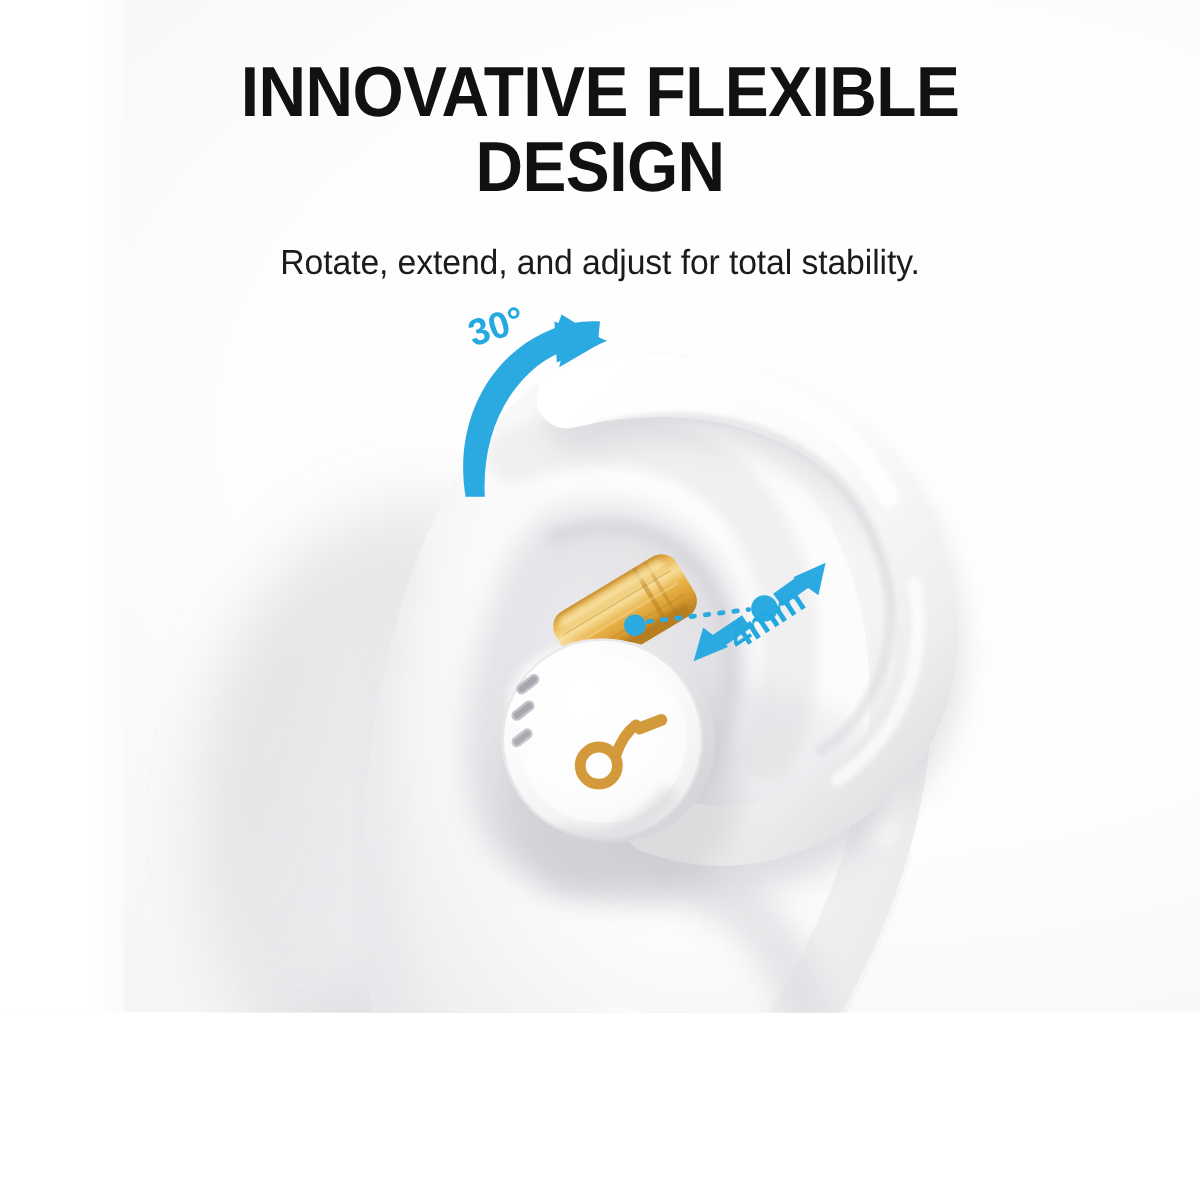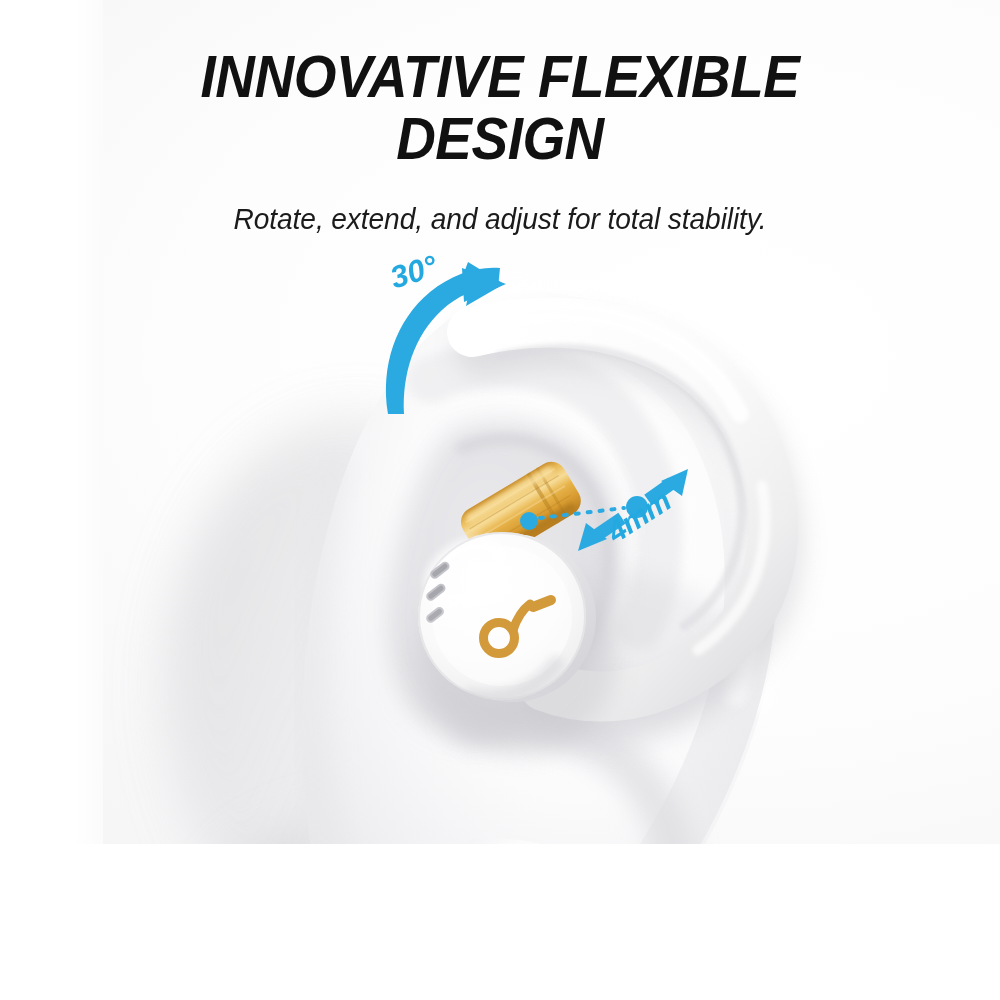--- a/index.html
+++ b/index.html
@@ -7,21 +7,20 @@
     padding: 0;
     background: #ffffff;
   }
   #page {
     position: relative;
     width: 1000px;
     height: 844px;
     overflow: hidden;
     background: #ffffff;
     font-family: "Liberation Sans", sans-serif;
-    font-style: italic;
     -webkit-font-smoothing: antialiased;
   }
 
   
   .bg-plate {
     position: absolute;
     inset: 0;
     background:
       radial-gradient(120% 95% at 72% 42%, #ffffff 0%, #fdfdfd 45%, #f7f7f8 72%, #f2f2f3 100%);
   }

